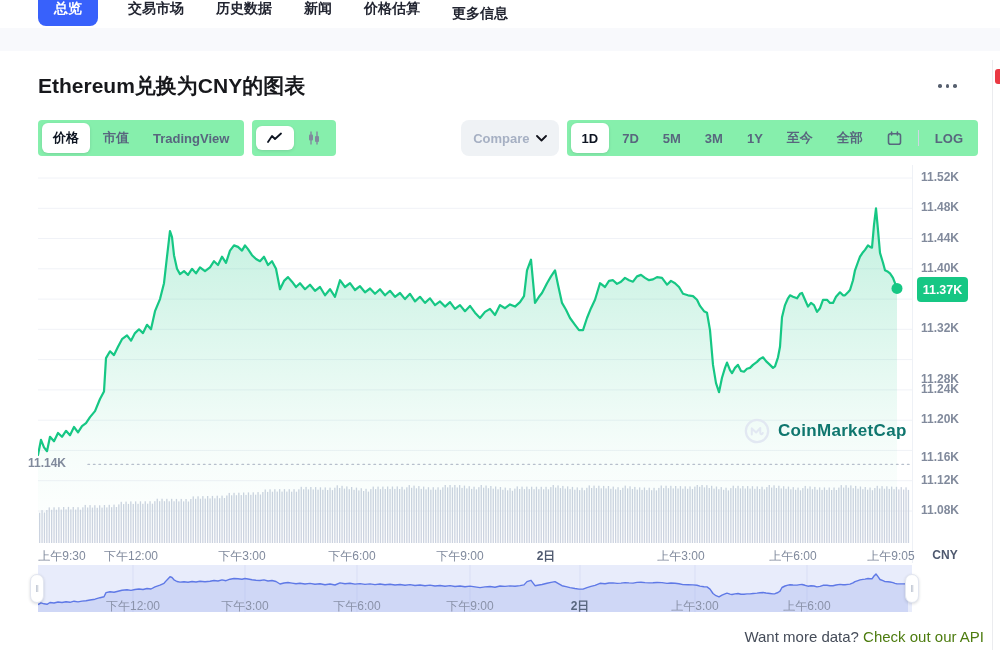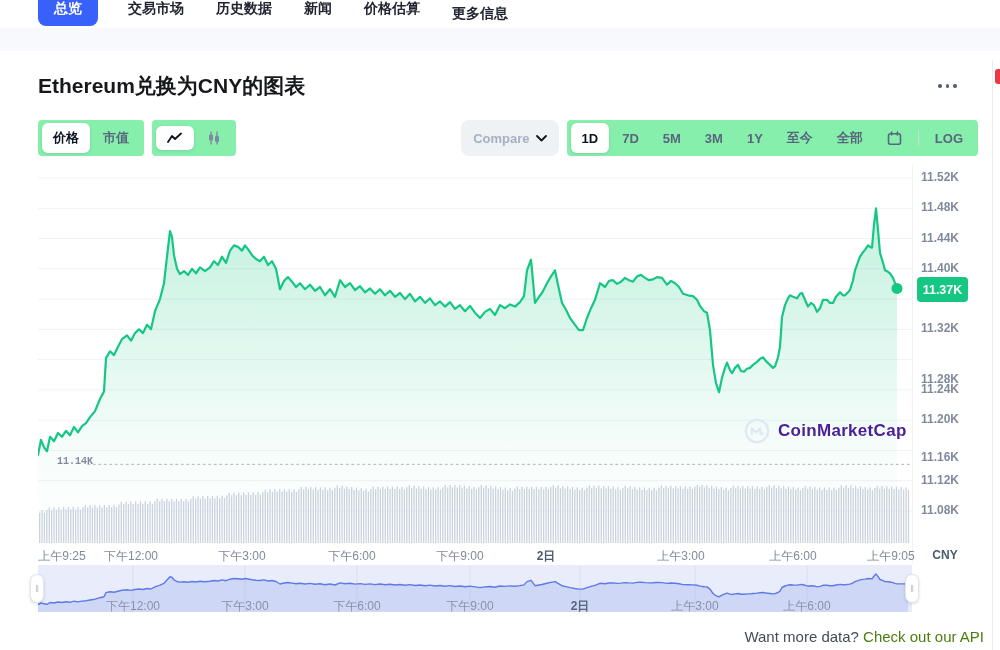--- a/index.html
+++ b/index.html
@@ -25,26 +25,26 @@
   .compare-btn{margin-left:auto;height:36px;border:none;border-radius:8px;background:#eff2f5;cursor:pointer;
                display:flex;align-items:center;gap:6px;padding:0 12px;font-family:inherit;}
   .compare-btn span{font-size:13px;font-weight:700;color:#a6b0c3;}
   .divider{width:1px;height:16px;background:#cfd6e4;margin:0 3px;}
   
   .chart-svg{position:absolute;left:38px;top:165px;}
   .plot-right-border{position:absolute;left:912px;top:165px;width:1px;height:398px;background:#eef1f6;}
   .y-tick{position:absolute;left:921px;font-size:12px;font-weight:600;color:#818a9c;}
   .price-badge{position:absolute;left:917px;top:277px;width:51px;height:25px;background:#16c784;color:#fff;
                border-radius:4px;font-size:12.5px;font-weight:700;display:flex;align-items:center;justify-content:center;z-index:5;}
-  .low-label{position:absolute;left:57px;top:456px;font-size:10px;font-weight:700;color:#818a9c;z-index:2;font-family:Liberation Mono, monospace;}
+  .low-label{position:absolute;left:28px;top:456px;font-size:12px;font-weight:700;color:#818a9c;z-index:2;}
   .x-axis{position:absolute;left:0;top:548px;width:1000px;height:16px;}
   .x-tick{position:absolute;transform:translateX(-50%);font-size:12px;color:#808a9d;white-space:nowrap;}
   .x-tick.strong{color:#4f596f;font-weight:700;}
   .watermark{position:absolute;left:744px;top:418px;display:flex;align-items:center;gap:8px;z-index:3;pointer-events:none;}
-  .watermark span{font-size:17px;font-weight:700;color:#4c1d95;letter-spacing:.3px;}
+  .watermark span{font-size:17px;font-weight:700;color:#0f766e;letter-spacing:.3px;}
   
   .minimap-bg{position:absolute;left:38px;top:565px;width:874px;height:47px;background:#e8ecfb;}
   .minimap-svg{position:absolute;left:38px;top:565px;}
   .mm-labels{position:absolute;left:0;top:598px;width:1000px;height:14px;}
   .mm-tick{position:absolute;transform:translateX(-50%);font-size:12px;color:#8a92a9;white-space:nowrap;}
   .mm-tick.strong{color:#58667e;font-weight:700;}
   .mm-handle{position:absolute;top:574px;width:14px;height:29px;background:#fff;border:1px solid #e2e6f0;border-radius:7px;
              box-shadow:0 1px 3px rgba(40,45,60,.18);display:flex;align-items:center;justify-content:center;
              font-size:9px;color:#b6bdcc;cursor:ew-resize;box-sizing:border-box;}
   
@@ -73,20 +73,21 @@
   <button class="more-menu">
       <i></i>
       <i></i>
       <i></i>
     </button>
 
   <div class="toolbar">
     <div class="seg">
         <button class="seg-btn active">价格</button>
         <button class="seg-btn">市值</button>
+        <button class="seg-btn">TradingView</button>
       </div>
     <div class="seg">
       <button class="seg-btn active">
         <svg width="16" height="12" viewBox="0 0 16 12">
             <polyline points="1,10 5,4 8,7 14,1.5" fill="none" stroke="#0d1421" stroke-width="1.8" stroke-linecap="round" stroke-linejoin="round"></polyline>
           </svg>
       </button>
       <button class="seg-btn">
         <svg width="14" height="14" viewBox="0 0 14 14">
           <line x1="4" y1="0.5" x2="4" y2="13.5" stroke="#808a9d" stroke-width="1.4"></line>
@@ -537,21 +538,21 @@
 
   <div class="watermark">
     <svg width="26" height="26" viewBox="0 0 24 24" fill="none" stroke="#e2e8f2" stroke-width="2.1" stroke-linecap="round" stroke-linejoin="round">
       <circle cx="12" cy="12" r="10.3"></circle>
       <path d="M7.2 15.2 V9.6 L11.2 13.4 L15 9.2 V13.6 C15 15.2 16.9 15.4 17.3 13.8" stroke-width="1.9"></path>
     </svg>
     <span>CoinMarketCap</span>
   </div>
 
   <div class="x-axis">
-      <span class="x-tick" style="left: 62px;">上午9:25</span>
+      <span class="x-tick" style="left: 62px;">上午9:30</span>
       <span class="x-tick" style="left: 131px;">下午12:00</span>
       <span class="x-tick" style="left: 242px;">下午3:00</span>
       <span class="x-tick" style="left: 352px;">下午6:00</span>
       <span class="x-tick" style="left: 460px;">下午9:00</span>
       <span class="x-tick strong" style="left: 546px;">2日</span>
       <span class="x-tick" style="left: 681px;">上午3:00</span>
       <span class="x-tick" style="left: 793px;">上午6:00</span>
       <span class="x-tick" style="left: 891px;">上午9:05</span>
       <span class="x-tick strong" style="left: 945px;">CNY</span>
     </div>

